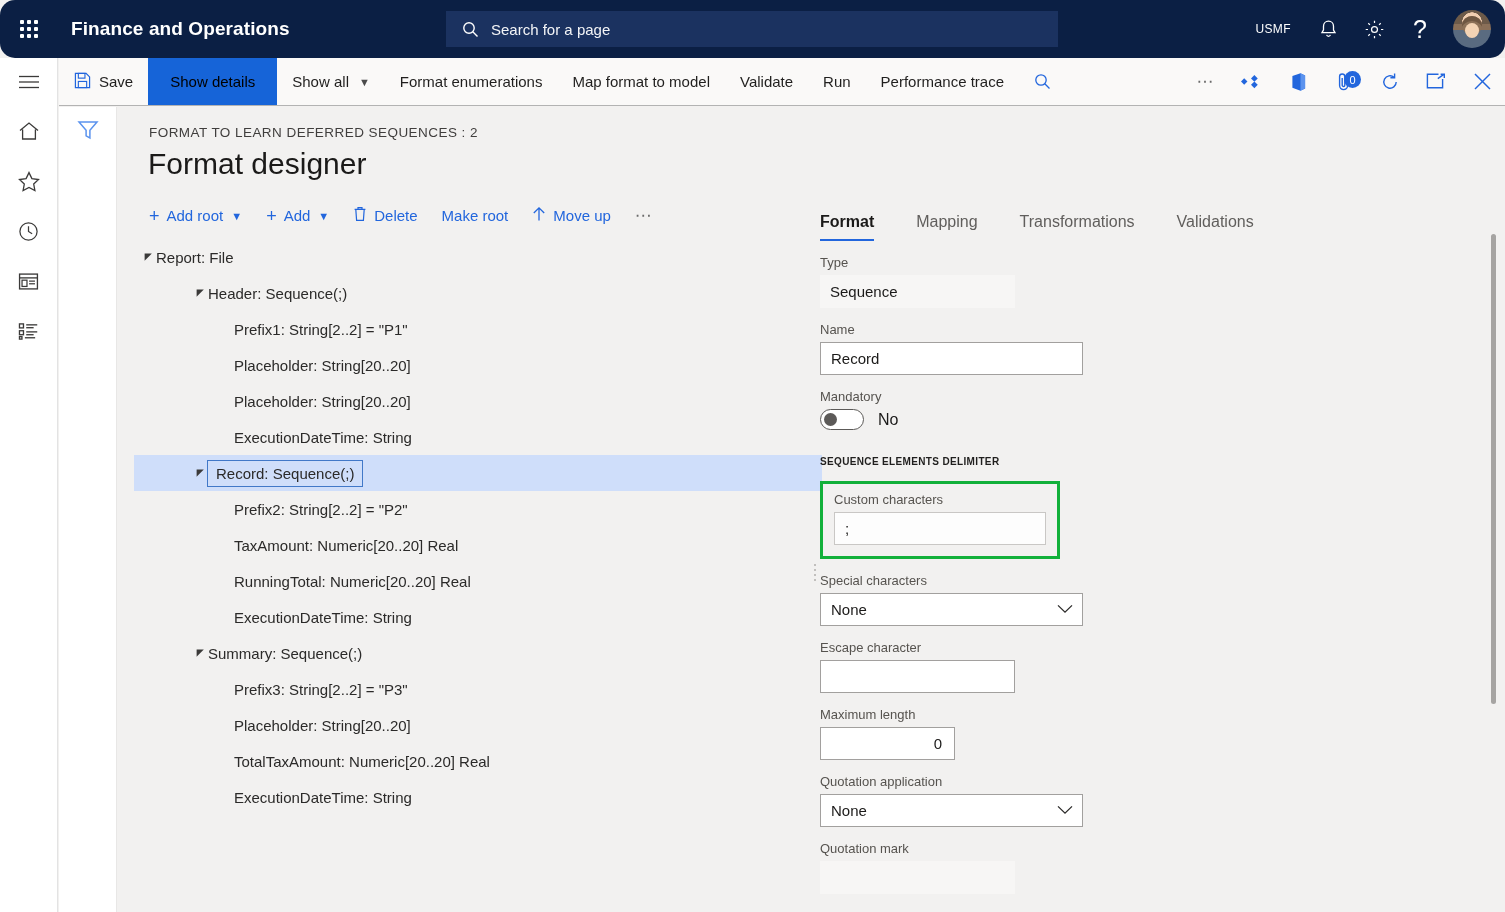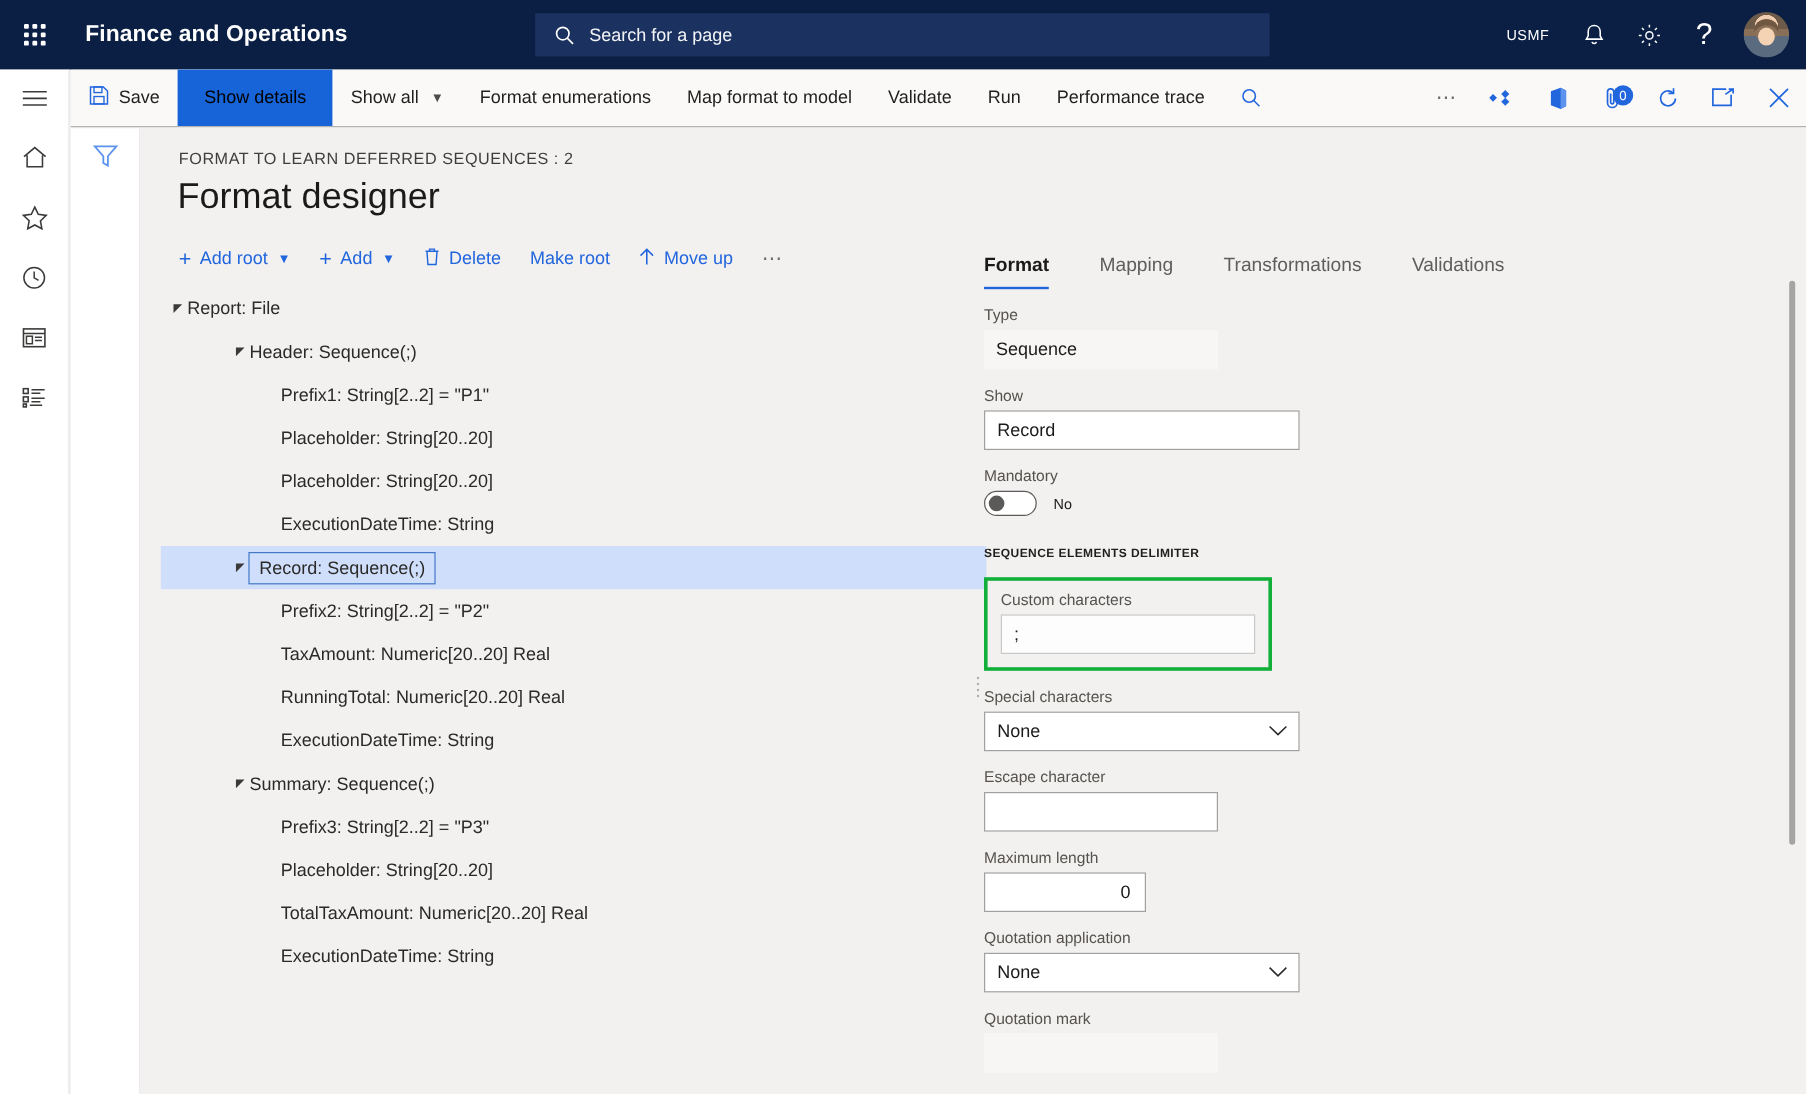--- a/index.html
+++ b/index.html
@@ -11,20 +11,21 @@
     -webkit-font-smoothing: antialiased;
   }
 
   
   .topbar {
     position: absolute; top: 0; left: 0;
     width: 1505px; height: 58px;
     background: #0b1f44;
     display: flex; align-items: center;
     color: #ffffff;
+    border-radius: 15px;
   }
   .waffle {
     width: 58px; height: 58px;
     display: flex; align-items: center; justify-content: center;
     cursor: pointer;
   }
   .waffle-grid {
     display: grid;
     grid-template-columns: repeat(3, 4px);
     grid-template-rows: repeat(3, 4px);
@@ -244,21 +245,21 @@
   .toggle-row { display: flex; align-items: center; gap: 14px; }
   .toggle {
     width: 44px; height: 21px; border-radius: 11px;
     border: 1px solid #5c5a58; background: #ffffff;
     display: flex; align-items: center; padding: 0 3px;
     cursor: pointer;
   }
   .toggle .knob {
     width: 13px; height: 13px; border-radius: 50%; background: #5c5a58;
   }
-  .toggle-val { font-size: 12px; color: #1b1a19; }
+  .toggle-val { font-size: 16px; color: #1b1a19; }
 
   .highlight-box {
     border: 3px solid #12b03a;
     padding: 8px 11px 11px 11px;
     margin-top: 14px;
     width: 240px;
   }
   .highlight-box .field-label { margin-bottom: 5px; }
 
   
@@ -585,21 +586,21 @@
         <div class="tab">Transformations</div>
         <div class="tab">Validations</div>
       </div>
 
     <div class="field">
       <div class="field-label">Type</div>
       <div class="input readonly w195">Sequence</div>
     </div>
 
     <div class="field">
-      <div class="field-label">Show</div>
+      <div class="field-label">Name</div>
       <div class="input w263">Record</div>
     </div>
 
     <div class="field">
       <div class="field-label">Mandatory</div>
       <div class="toggle-row">
         <div class="toggle">
           <div class="knob"></div>
         </div>
         <div class="toggle-val">No</div>

